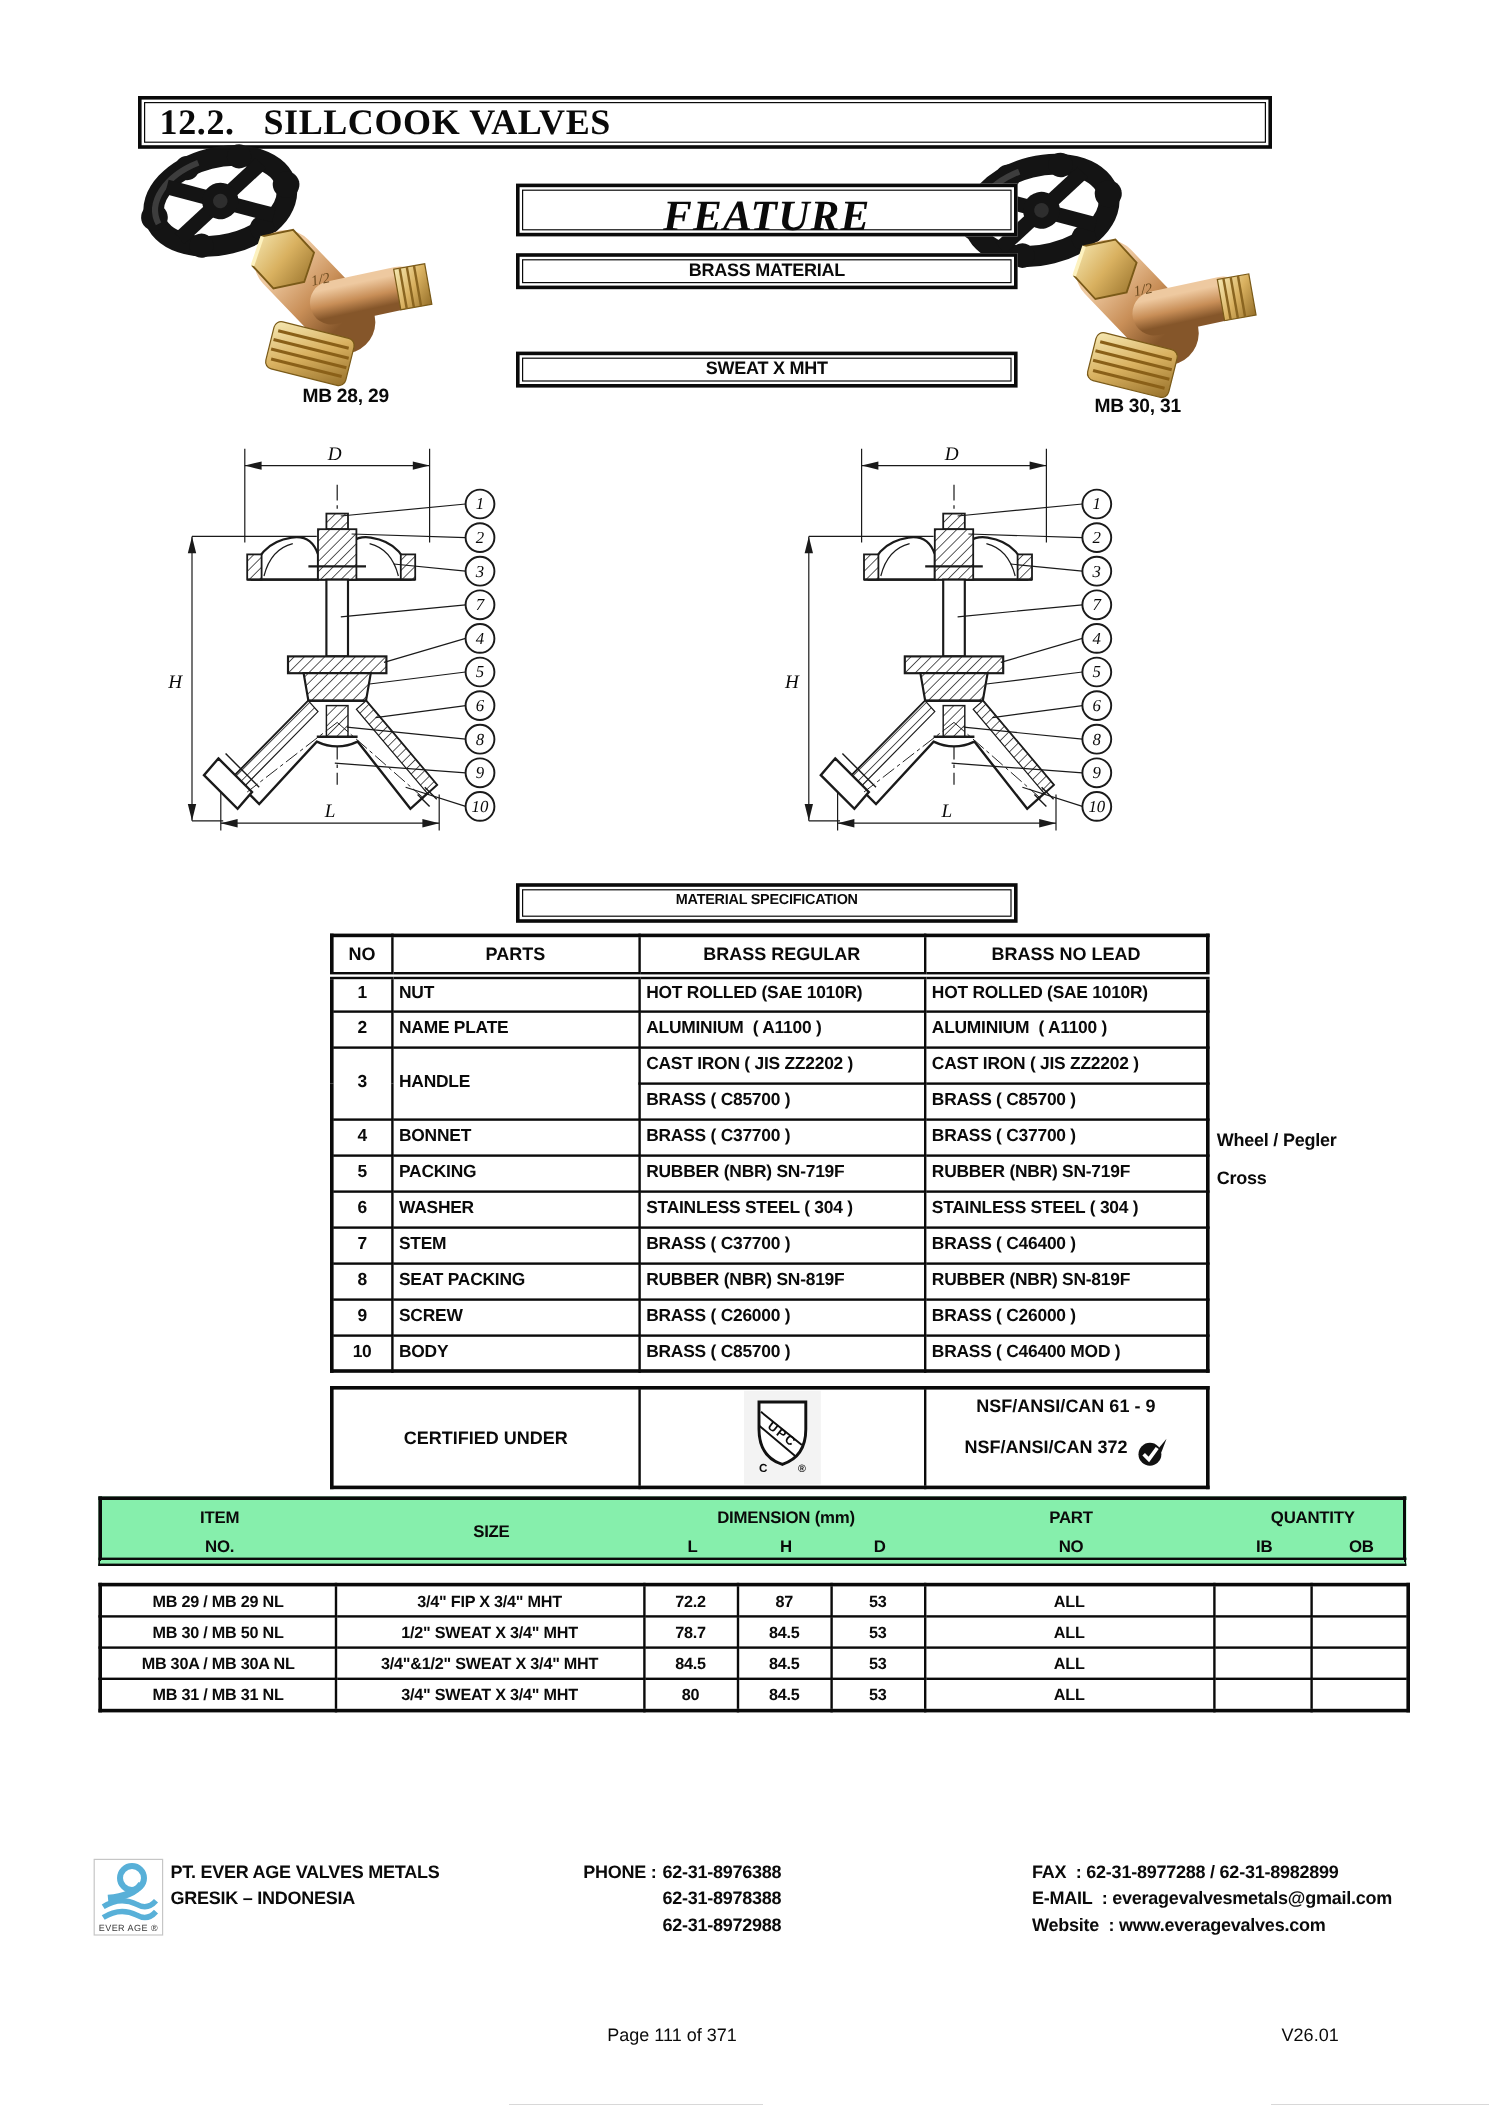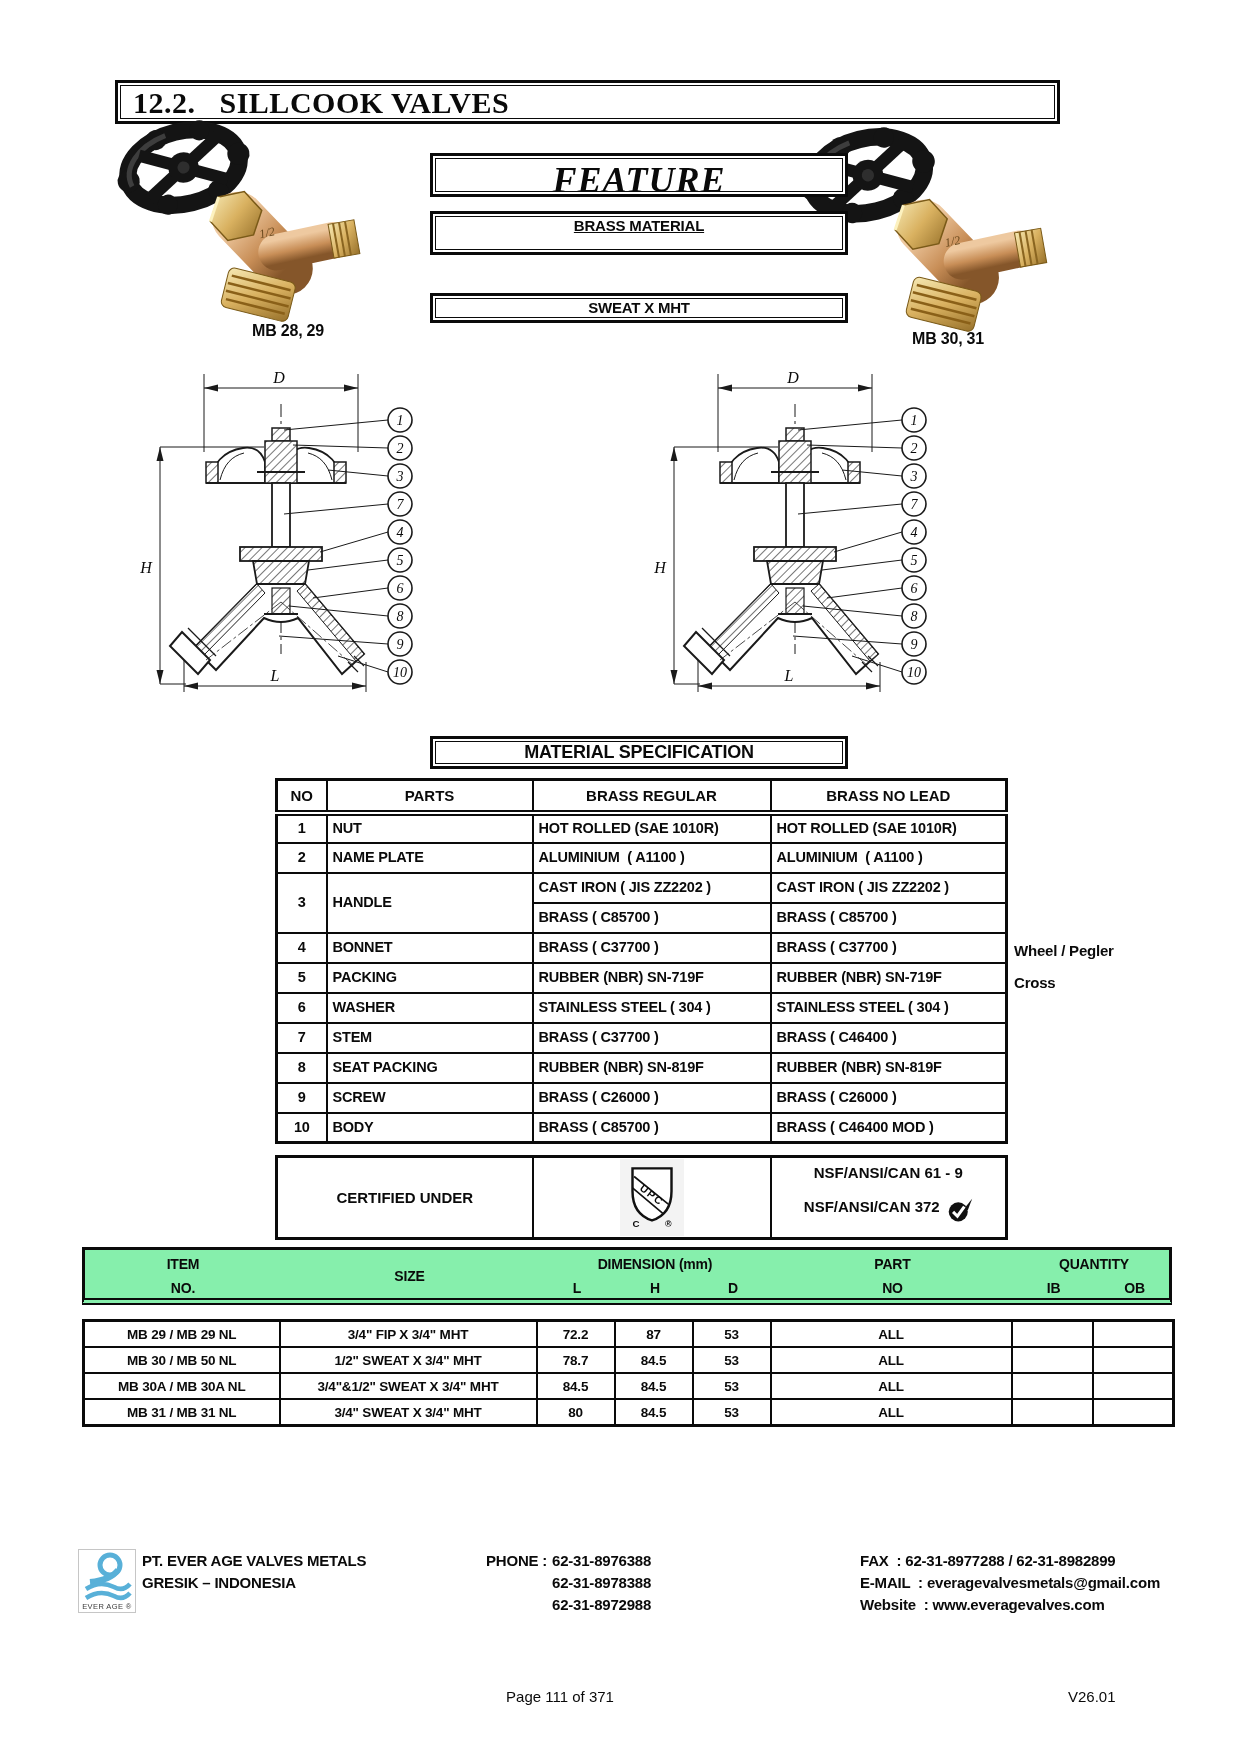--- a/index.html
+++ b/index.html
@@ -198,21 +198,21 @@
     <text class="stamp" x="160" y="122" transform="rotate(-12 160 122)">1/2</text>
   </svg>
   <div class="caption" style="left:252px;top:322px;">MB 28, 29</div>
   <div class="caption" style="left:912px;top:330px;">MB 30, 31</div>
 
   <div class="dbox" style="left:430px;top:153px;width:418px;height:44px;">
     <div class="dbox-inner">
         <span class="feature-title">FEATURE</span>
       </div>
   </div>
-  <div class="dbox" style="left:430px;top:211px;width:418px;height:44px;text-decoration:underline;">
+  <div class="dbox" style="left:430px;top:211px;width:418px;height:30px;">
     <div class="dbox-inner">
         <span class="feature-item">BRASS MATERIAL</span>
       </div>
   </div>
   <div class="dbox" style="left:430px;top:293px;width:418px;height:30px;">
     <div class="dbox-inner">
         <span class="feature-item">SWEAT X MHT</span>
       </div>
   </div>
 
@@ -244,21 +244,21 @@
     <text class="callout" x="274" y="184.5">4</text>
     <text class="callout" x="274" y="212.5">5</text>
     <text class="callout" x="274" y="240.5">6</text>
     <text class="callout" x="274" y="268.5">8</text>
     <text class="callout" x="274" y="296.5">9</text>
     <text class="callout" x="274" y="324.5">10</text>
   </svg>
 
   <div class="dbox" style="left:430px;top:736px;width:418px;height:33px;">
     <div class="dbox-inner">
-        <span class="feature-item" style="font-size:18px;">MATERIAL SPECIFICATION</span>
+        <span class="feature-item" style="font-size:12px;">MATERIAL SPECIFICATION</span>
       </div>
   </div>
 
   <table class="spec abs" style="left:275px;top:778px;width:730px;">
     <colgroup>
         <col style="width:50px">
         <col style="width:206px">
         <col style="width:238px">
         <col style="width:236px">
       </colgroup>

